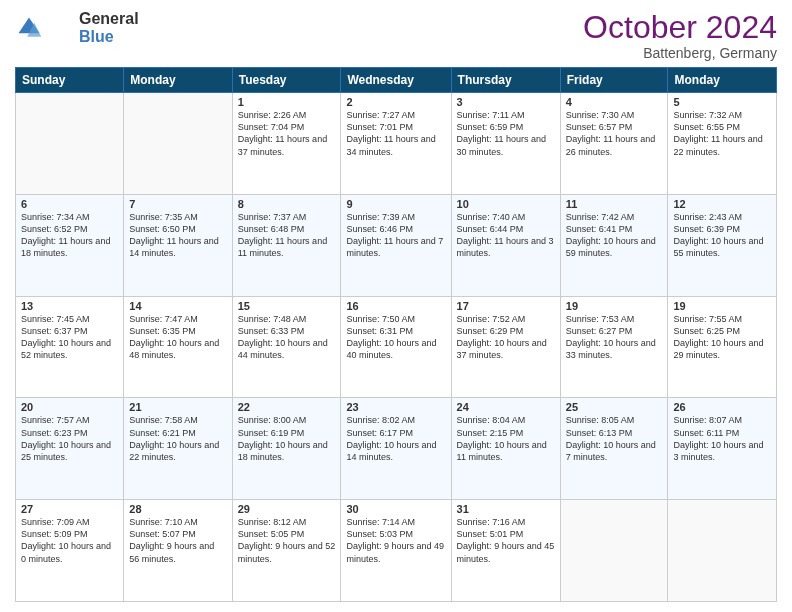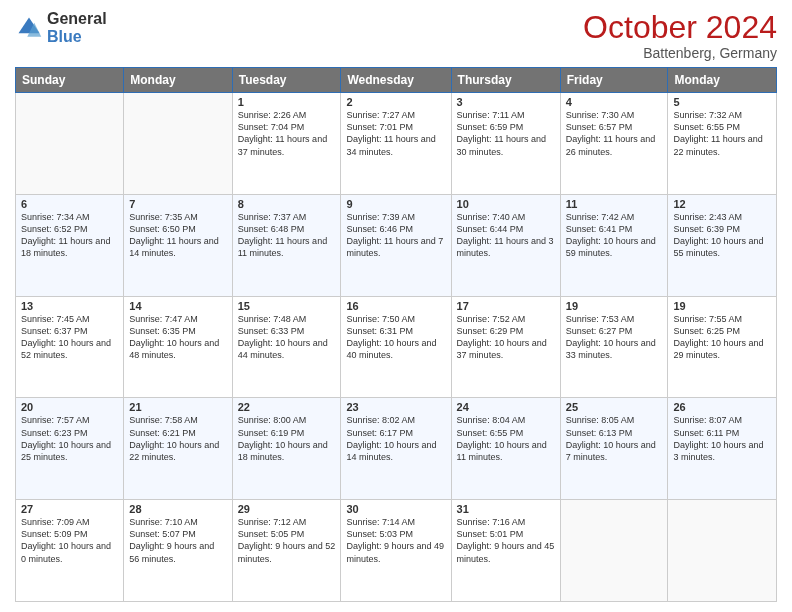--- a/index.html
+++ b/index.html
@@ -25,20 +25,21 @@
     }
     .logo {
       display: flex;
       align-items: center;
       gap: 0px;
     }
     .logo-text {
       display: flex;
       flex-direction: column;
       line-height: 1.1;
+      margin-left: 32px;
     }
     .logo-general {
       font-size: 16px;
       font-weight: bold;
       color: #333;
     }
     .logo-blue {
       font-size: 16px;
       font-weight: bold;
       color: #3a7abf;
@@ -47,34 +48,34 @@
       width: 28px;
       height: 28px;
       margin-right: 4px;
     }
     .title-block {
       text-align: right;
     }
     .month-title {
       font-size: 32px;
       font-weight: normal;
-      color: #b91c1c;
+      color: #701a75;
       line-height: 1.1;
     }
     .location {
       font-size: 14px;
       color: #555;
     }
     .calendar {
       width: 100%;
       border-collapse: collapse;
       flex: 1;
     }
     .calendar thead tr th {
-      background-color: #737373;
+      background-color: #0c4a6e;
       color: #fff;
       font-size: 12px;
       padding: 5px 6px;
       text-align: left;
       border: 1px solid #2e6db4;
       font-weight: bold;
     }
     .calendar tbody tr td {
       border: 1px solid #ccc;
       vertical-align: top;
@@ -304,21 +305,21 @@
           <td>
             <span class="day-num">23</span>
             <div class="day-info">Sunrise: 8:02 AM
 Sunset: 6:17 PM
 Daylight: 10 hours
 and 14 minutes.</div>
           </td>
           <td>
             <span class="day-num">24</span>
             <div class="day-info">Sunrise: 8:04 AM
-Sunset: 6:55 PM
+Sunset: 2:15 PM
 Daylight: 10 hours
 and 11 minutes.</div>
           </td>
           <td>
             <span class="day-num">25</span>
             <div class="day-info">Sunrise: 8:05 AM
 Sunset: 6:13 PM
 Daylight: 10 hours
 and 7 minutes.</div>
           </td>
@@ -340,21 +341,21 @@
           </td>
           <td>
             <span class="day-num">28</span>
             <div class="day-info">Sunrise: 7:10 AM
 Sunset: 5:07 PM
 Daylight: 9 hours
 and 56 minutes.</div>
           </td>
           <td>
             <span class="day-num">29</span>
-            <div class="day-info">Sunrise: 7:12 AM
+            <div class="day-info">Sunrise: 8:12 AM
 Sunset: 5:05 PM
 Daylight: 9 hours
 and 52 minutes.</div>
           </td>
           <td>
             <span class="day-num">30</span>
             <div class="day-info">Sunrise: 7:14 AM
 Sunset: 5:03 PM
 Daylight: 9 hours
 and 49 minutes.</div>

